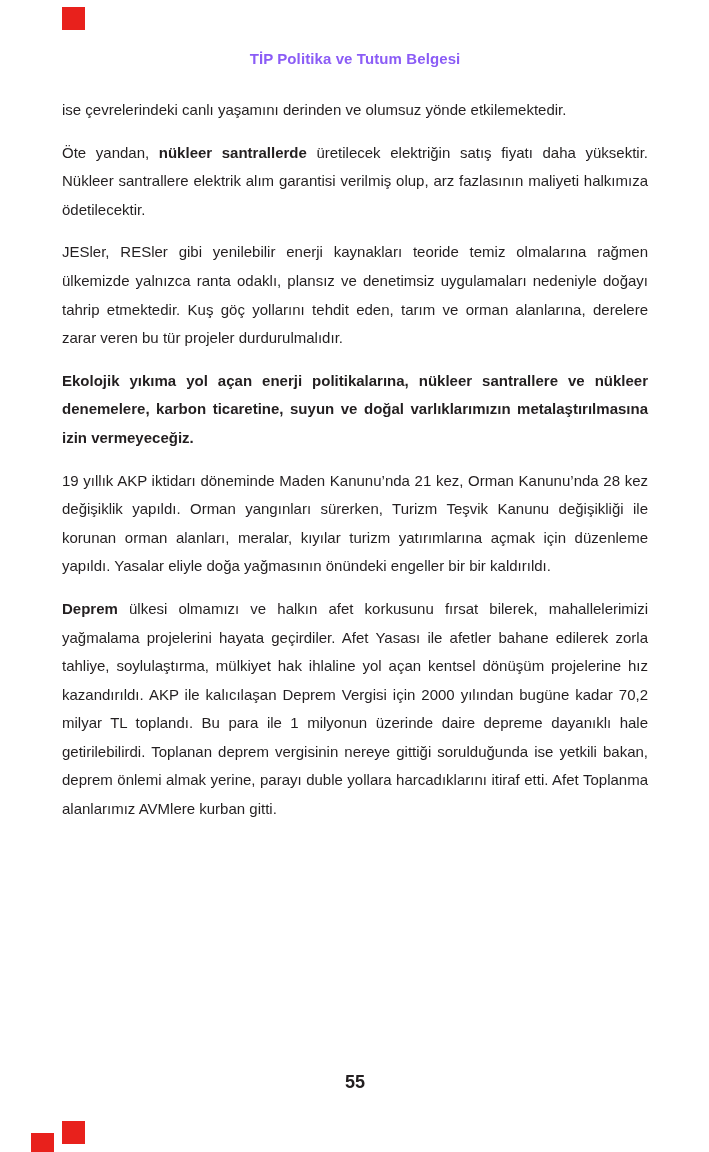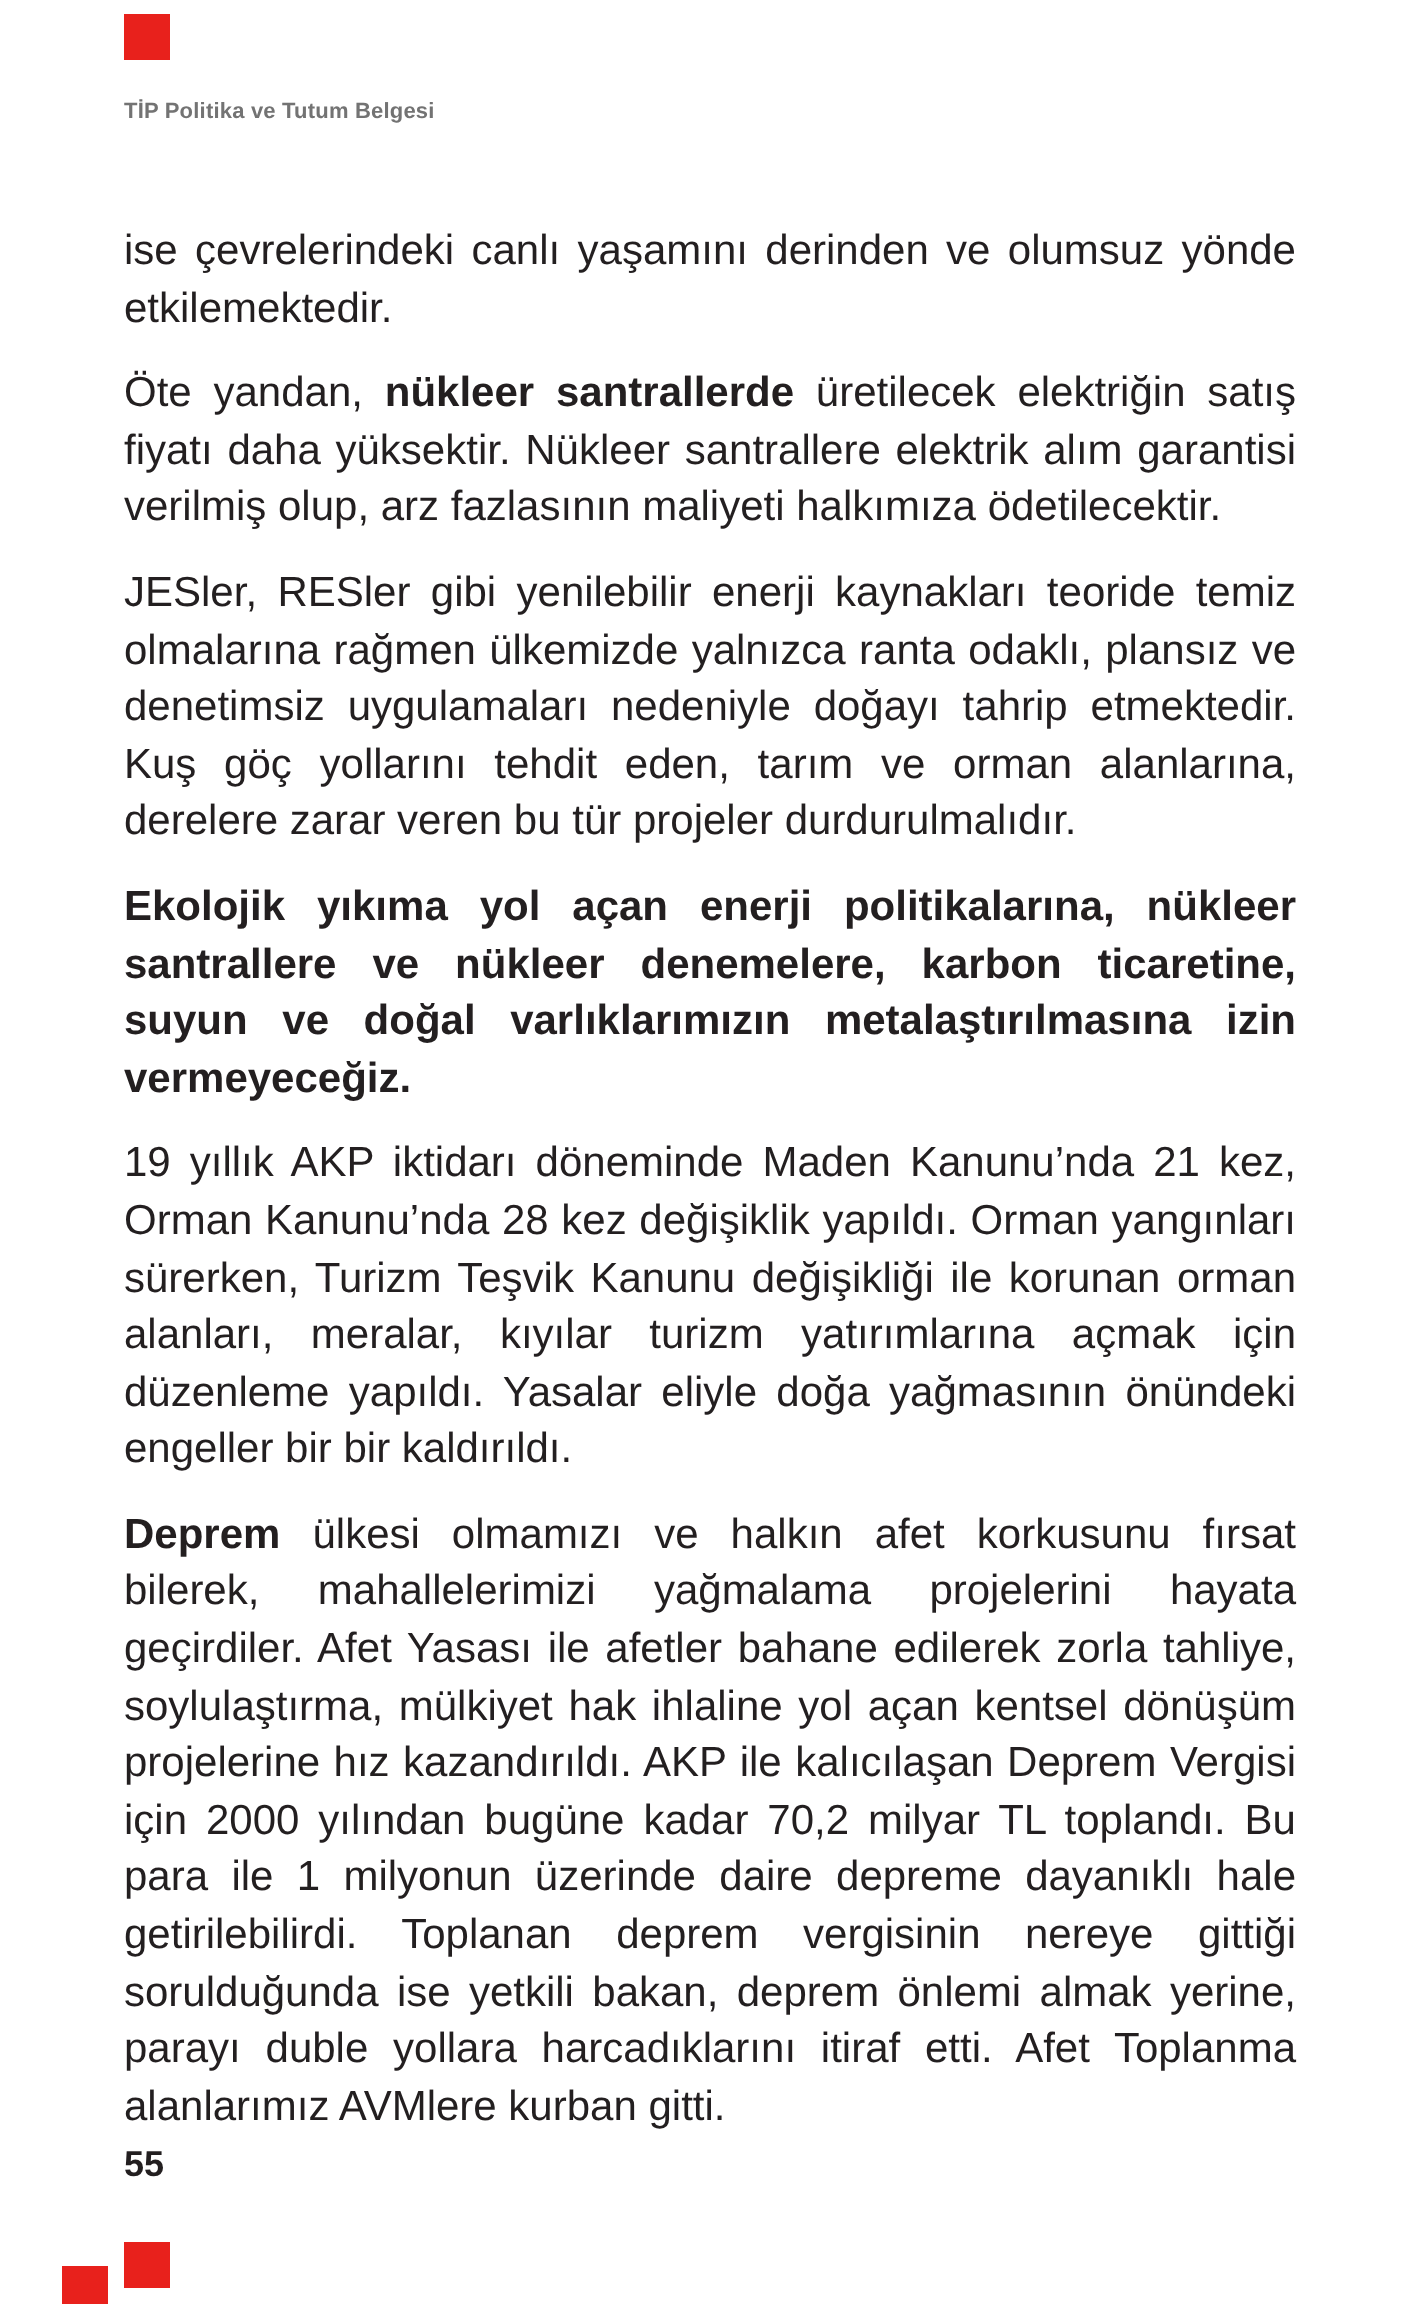--- a/index.html
+++ b/index.html
@@ -25,49 +25,50 @@
   }
   .corner-square.top-left     { left: 62px; top: 7px; }
   .corner-square.bottom-inner { left: 62px; top: 1121px; }
   .corner-square.bottom-outer { left: 31px; top: 1133px; }
 
   .running-header {
     position: absolute;
     top: 50px;
     left: 62px;
     width: 586px;
-    text-align: left;
-    font-size: 11px;
+    text-align: center;
+    font-size: 15px;
     font-weight: 700;
-    color: #737373;
+    color: #8b5cf6;
     letter-spacing: 0.1px;
   }
   .body-text {
     position: absolute;
-    top: 112px;
+    top: 96px;
     left: 62px;
     width: 586px;
-    font-size: 21px;
+    font-size: 15px;
     line-height: 28.6px;
     text-align: justify;
   }
   .body-text p {
     margin: 0 0 14px 0;
   }
   .body-text p.emphasis {
     font-weight: 700;
   }
   .bold-run {
     font-weight: 700;
   }
   .page-number {
     position: absolute;
     top: 1072px;
     left: 62px;
     width: 586px;
+    text-align: center;
     font-size: 18px;
     font-weight: 700;
     color: #231f20;
   }
 </style>
 </head>
 <body>
 
 <div class="page">
 

